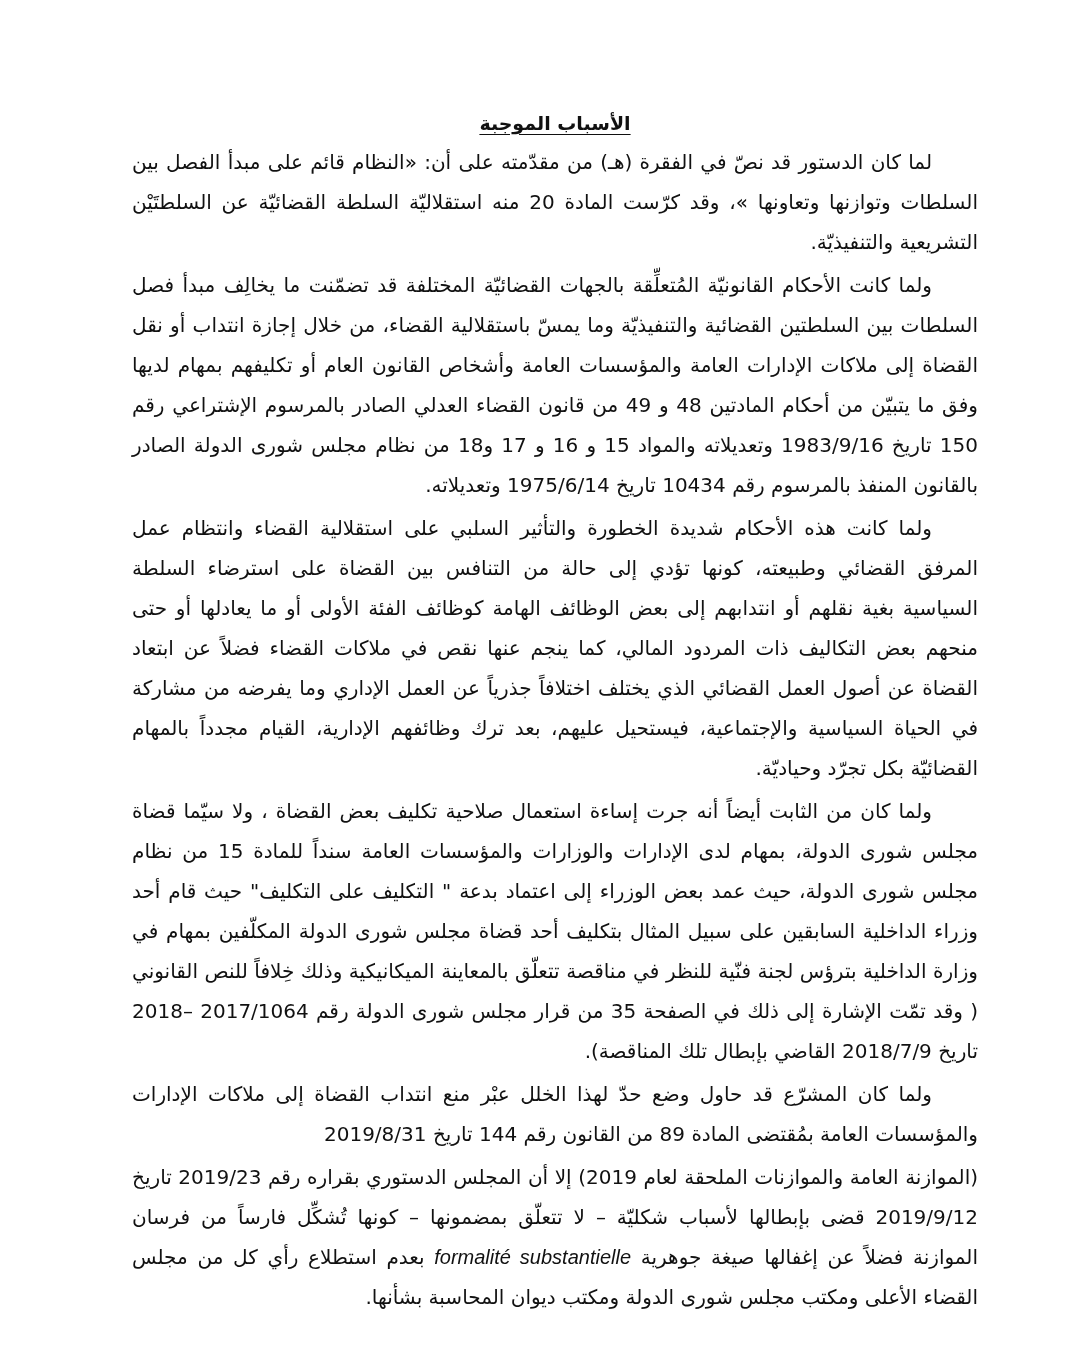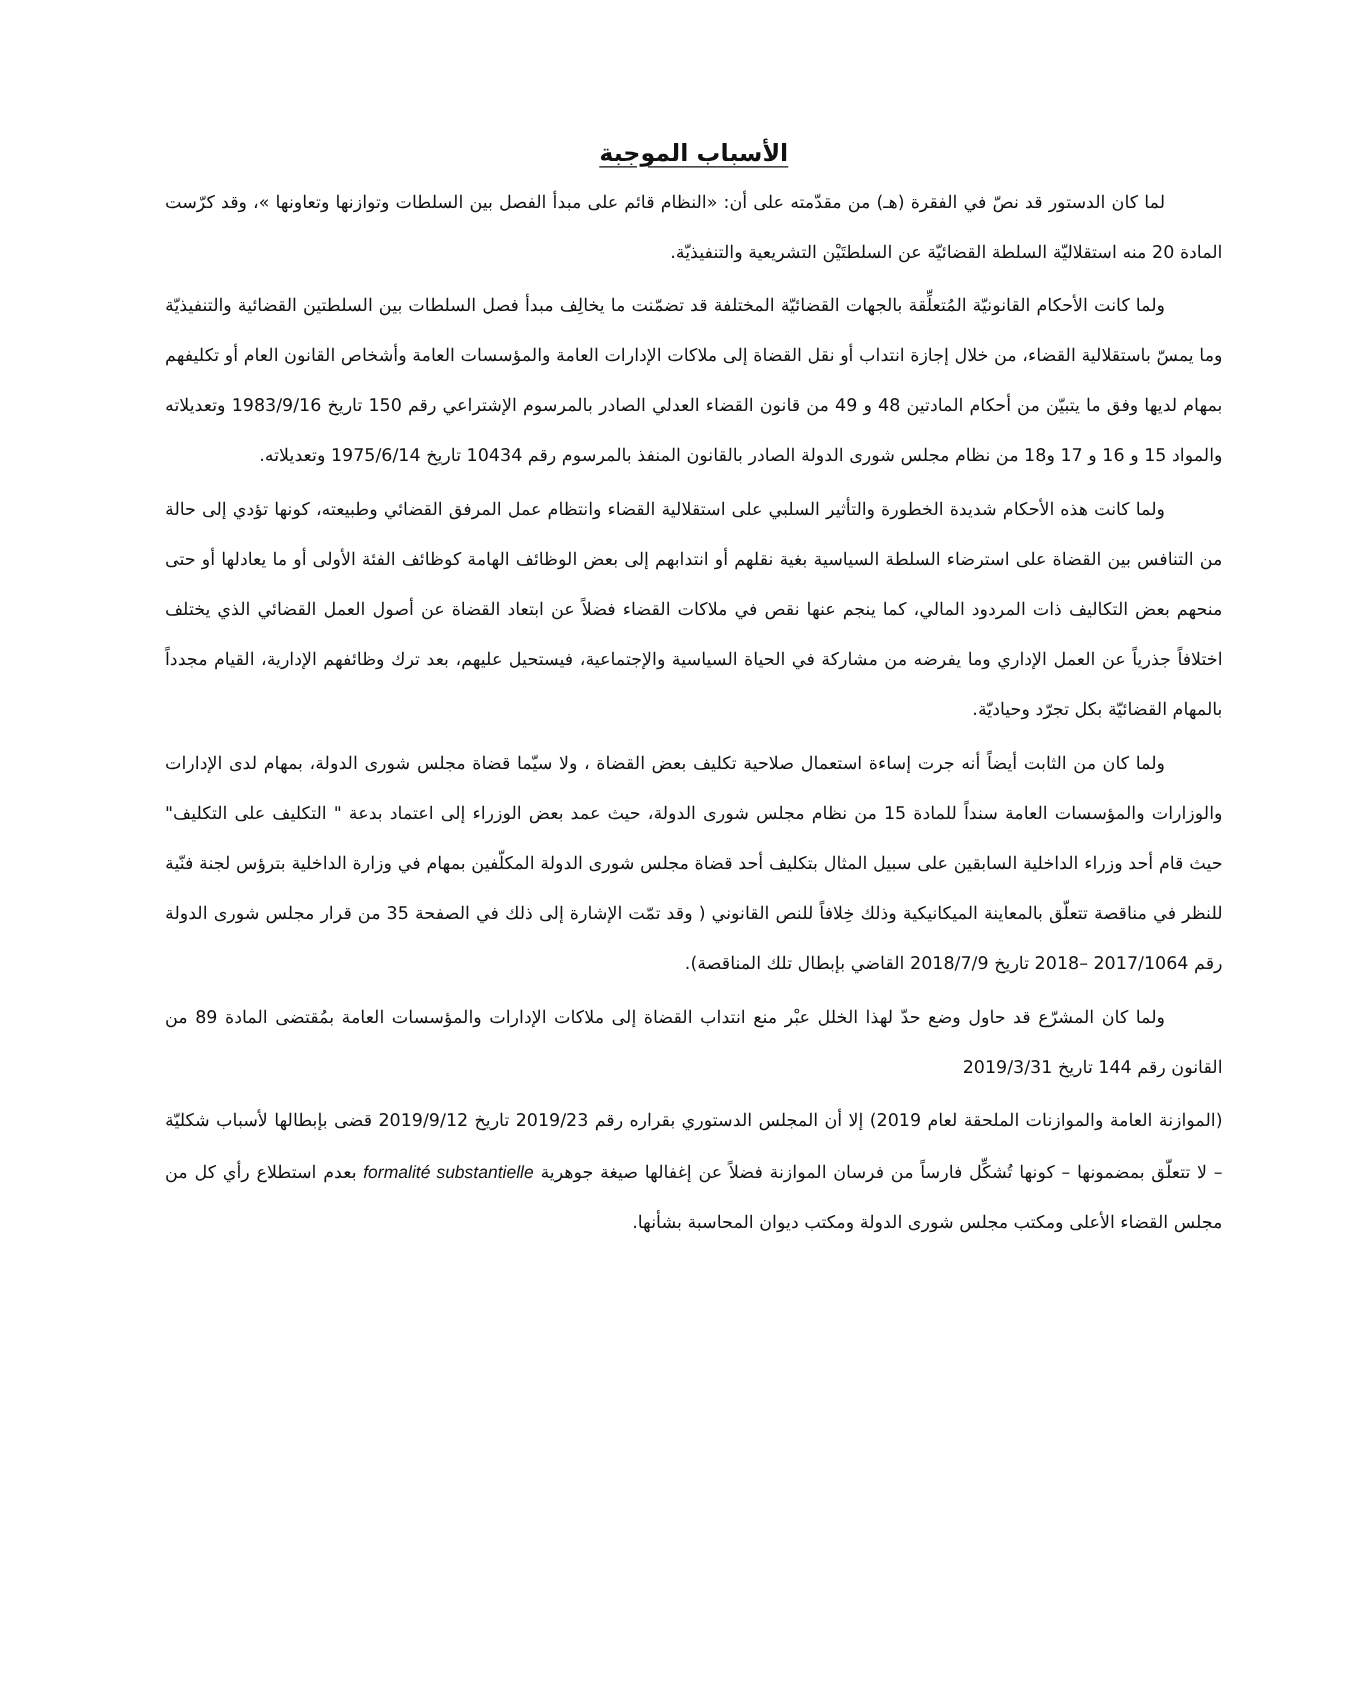--- a/index.html
+++ b/index.html
@@ -26,21 +26,21 @@
     .title {
       text-align: center;
       font-weight: bold;
       font-size: 19px;
       text-decoration: underline;
       text-underline-offset: 4px;
       margin: 0 0 4px 0;
       line-height: 30px;
     }
     .para {
-      font-size: 14px;
+      font-size: 20px;
       line-height: 40px;
       text-align: justify;
       text-align-last: right;
       margin: 0;
       text-indent: 46px;
       font-weight: 500;
     }
     .para.no-indent {
       text-indent: 0;
     }
@@ -61,16 +61,16 @@
   <div class="title">الأسباب الموجبة</div>
 
   <p class="para">لما كان الدستور قد نصّ في الفقرة (هـ) من مقدّمته على أن: «النظام قائم على مبدأ الفصل بين السلطات وتوازنها وتعاونها »، وقد كرّست المادة 20 منه استقلاليّة السلطة القضائيّة عن السلطتَيْن التشريعية والتنفيذيّة.</p>
 
   <p class="para">ولما كانت الأحكام القانونيّة المُتعلِّقة بالجهات القضائيّة المختلفة قد تضمّنت ما يخالِف مبدأ فصل السلطات بين السلطتين القضائية والتنفيذيّة وما يمسّ باستقلالية القضاء، من خلال إجازة انتداب أو نقل القضاة إلى ملاكات الإدارات العامة والمؤسسات العامة وأشخاص القانون العام أو تكليفهم بمهام لديها وفق ما يتبيّن من أحكام المادتين 48 و 49 من قانون القضاء العدلي الصادر بالمرسوم الإشتراعي رقم 150 تاريخ 1983/9/16 وتعديلاته والمواد 15 و 16 و 17 و18 من نظام مجلس شورى الدولة الصادر بالقانون المنفذ بالمرسوم رقم 10434 تاريخ 1975/6/14 وتعديلاته.</p>
 
   <p class="para">ولما كانت هذه الأحكام شديدة الخطورة والتأثير السلبي على استقلالية القضاء وانتظام عمل المرفق القضائي وطبيعته، كونها تؤدي إلى حالة من التنافس بين القضاة على استرضاء السلطة السياسية بغية نقلهم أو انتدابهم إلى بعض الوظائف الهامة كوظائف الفئة الأولى أو ما يعادلها أو حتى منحهم بعض التكاليف ذات المردود المالي، كما ينجم عنها نقص في ملاكات القضاء فضلاً عن ابتعاد القضاة عن أصول العمل القضائي الذي يختلف اختلافاً جذرياً عن العمل الإداري وما يفرضه من مشاركة في الحياة السياسية والإجتماعية، فيستحيل عليهم، بعد ترك وظائفهم الإدارية، القيام مجدداً بالمهام القضائيّة بكل تجرّد وحياديّة.</p>
 
   <p class="para">ولما كان من الثابت أيضاً أنه جرت إساءة استعمال صلاحية تكليف بعض القضاة ، ولا سيّما قضاة مجلس شورى الدولة، بمهام لدى الإدارات والوزارات والمؤسسات العامة سنداً للمادة 15 من نظام مجلس شورى الدولة، حيث عمد بعض الوزراء إلى اعتماد بدعة " التكليف على التكليف" حيث قام أحد وزراء الداخلية السابقين على سبيل المثال بتكليف أحد قضاة مجلس شورى الدولة المكلّفين بمهام في وزارة الداخلية بترؤس لجنة فنّية للنظر في مناقصة تتعلّق بالمعاينة الميكانيكية وذلك خِلافاً للنص القانوني ( وقد تمّت الإشارة إلى ذلك في الصفحة 35 من قرار مجلس شورى الدولة رقم 2017/1064 –2018 تاريخ 2018/7/9 القاضي بإبطال تلك المناقصة).</p>
 
-  <p class="para">ولما كان المشرّع قد حاول وضع حدّ لهذا الخلل عبْر منع انتداب القضاة إلى ملاكات الإدارات والمؤسسات العامة بمُقتضى المادة 89 من القانون رقم 144 تاريخ 2019/3/31</p>
+  <p class="para">ولما كان المشرّع قد حاول وضع حدّ لهذا الخلل عبْر منع انتداب القضاة إلى ملاكات الإدارات والمؤسسات العامة بمُقتضى المادة 89 من القانون رقم 144 تاريخ 2019/8/31</p>
 
   <p class="para no-indent"><span>(الموازنة العامة والموازنات الملحقة لعام 2019) إلا أن المجلس الدستوري بقراره رقم 2019/23 تاريخ 2019/9/12 قضى بإبطالها لأسباب شكليّة – لا تتعلّق بمضمونها – كونها تُشكِّل فارساً من فرسان الموازنة فضلاً عن إغفالها صيغة جوهرية </span><span class="latin">formalité  substantielle</span><span> بعدم استطلاع رأي كل من مجلس القضاء الأعلى ومكتب مجلس شورى الدولة ومكتب ديوان المحاسبة بشأنها.</span></p>
 </div>
 
 </body></html>

